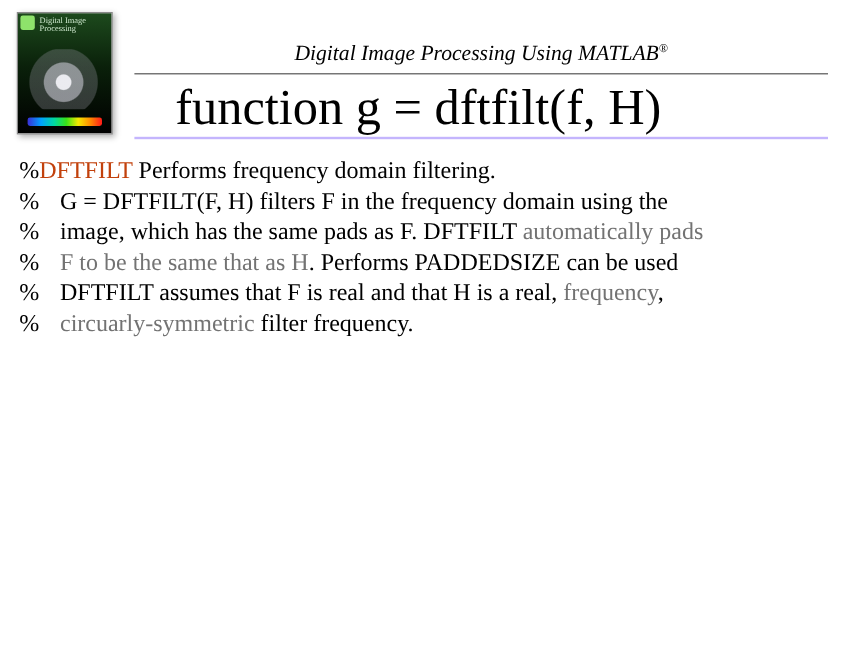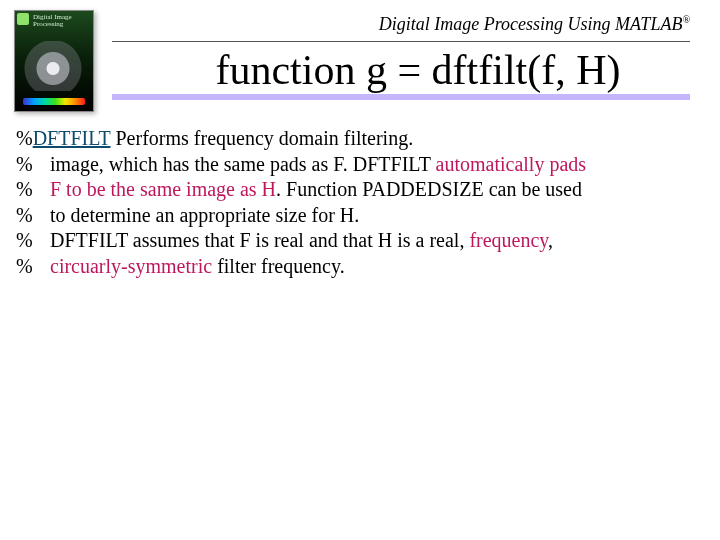--- a/index.html
+++ b/index.html
@@ -63,47 +63,48 @@
       radial-gradient(circle at 50% 55%, rgba(140,140,150,.35) 0 28px, transparent 29px);
     filter: blur(.3px);
   }
   .title-block {
     flex: 1;
     margin-left: 18px;
   }
   .subheader {
     font-style: italic;
     font-size: 18px;
-    text-align: right;
+    text-align: center;
     border-bottom: 1px solid #555;
     padding: 4px 0 6px 0;
     margin-right: 10px;
+    margin-top: 20px;
   }
   .subheader .reg {
     font-size: 10px;
     vertical-align: super;
     font-style: italic;
   }
   .maintitle {
     font-size: 42px;
-    text-align: center;
+    text-align: left;
     padding: 6px 0 2px 34px;
-    border-bottom: 6px solid #c4b5fd;
+    border-bottom: 2px solid #c4b5fd;
     margin-right: 10px;
     line-height: 1.05;
   }
   .content {
     padding: 14px 20px 0 16px;
     font-size: 20px;
     line-height: 1.28;
   }
   .line { white-space: nowrap; }
   .pct { display: inline-block; width: 34px; }
-  .kw { color: #0c4a6e; text-decoration: underline; }   
-  .hl { color: #be185d; }   
+  .kw { color: #c2410c; }   
+  .hl { color: #737373; }   
 </style>
 </head>
 <body>
 
 <div class="header-row">
   <div class="book-cover">
     <div class="cover-title">
       <span>Digital Image</span><br>
       <span>Processing</span>
     </div>
@@ -116,33 +117,33 @@
     <div class="maintitle">function g = dftfilt(f, H)</div>
   </div>
 </div>
 
 <div class="content">
 
   <div class="line">
     <span>%</span><span class="kw">DFTFILT</span><span> Performs frequency domain filtering.</span>
   </div>
 
+  <div class="line">
+    <span class="pct">%</span><span>G = DFTFILT(F, H) filters F in the frequency domain using the</span>
+  </div>
 
 
   <div class="line">
     <span class="pct">%</span><span>image, which has the same pads as F. DFTFILT </span><span class="hl">automatically pads</span>
   </div>
 
   <div class="line">
-    <span class="pct">%</span><span class="hl">F to be the same image as H</span><span>. Function PADDEDSIZE can be used</span>
+    <span class="pct">%</span><span class="hl">F to be the same that as H</span><span>. Performs PADDEDSIZE can be used</span>
   </div>
 
-  <div class="line">
-    <span class="pct">%</span><span>to determine an appropriate size for H.</span>
-  </div>
 
   <div class="line">
     <span class="pct">%</span><span>DFTFILT assumes that F is real and that H is a real, </span><span class="hl">frequency</span><span>,</span>
   </div>
 
   <div class="line">
     <span class="pct">%</span><span class="hl">circuarly-symmetric</span><span> filter frequency.</span>
   </div>
 
 </div>

